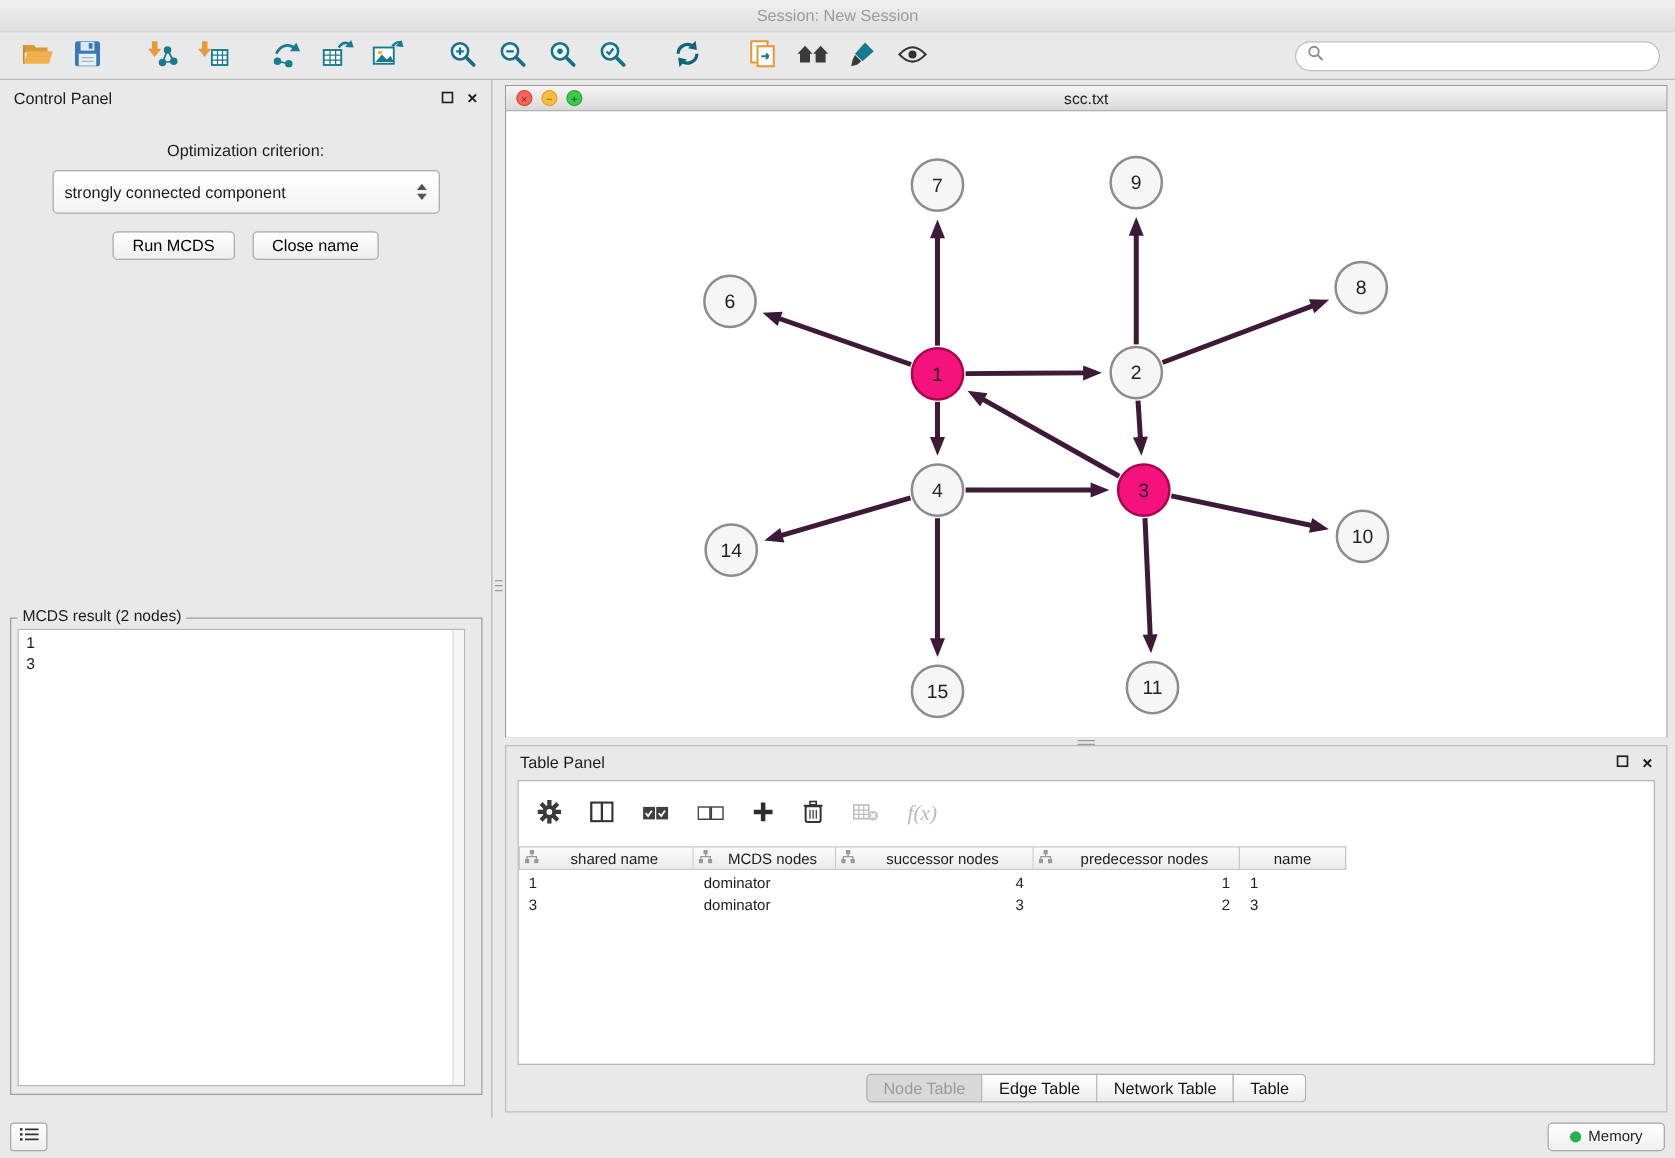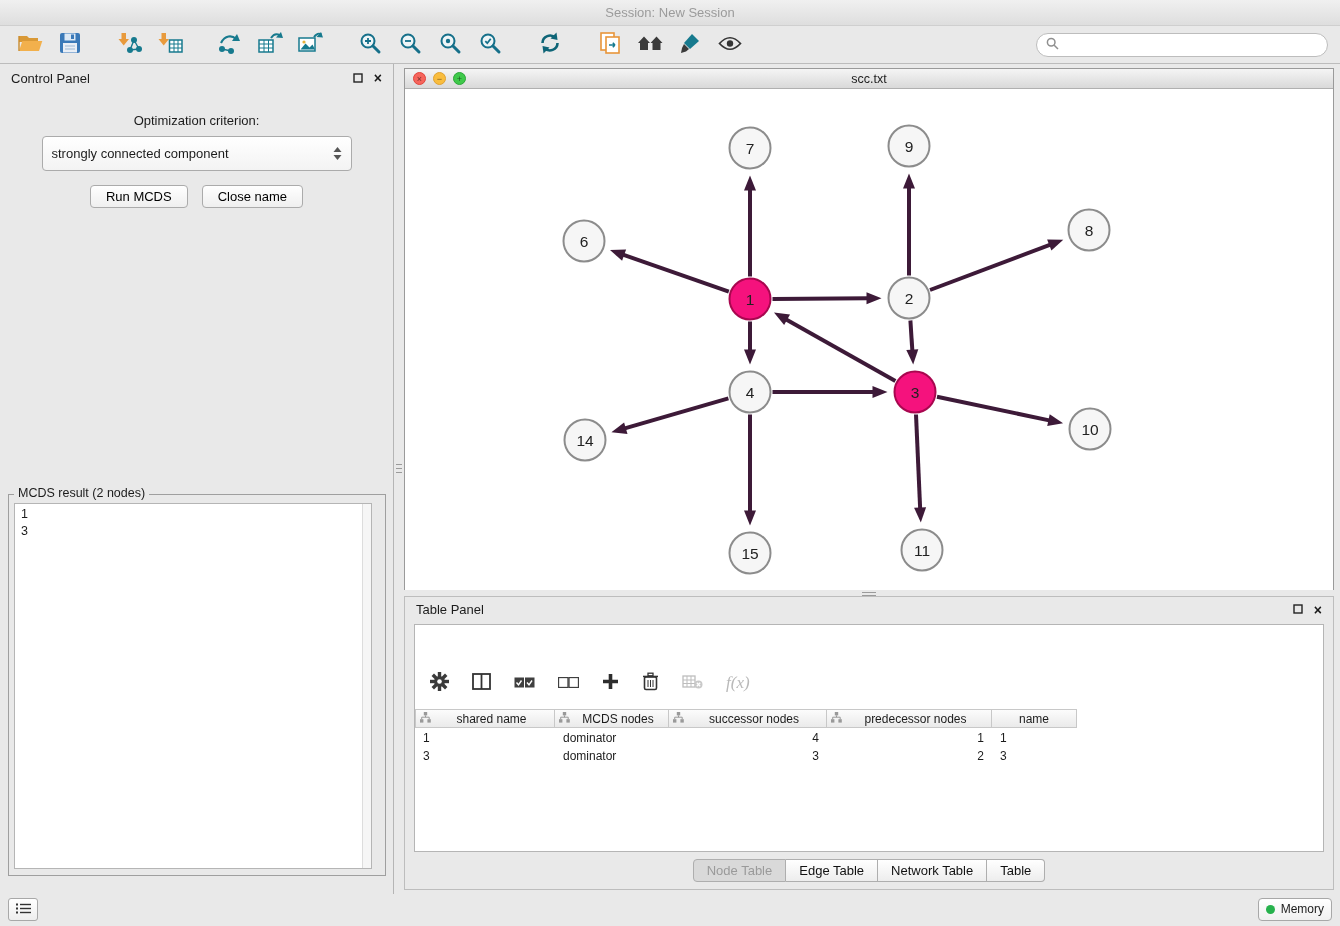--- a/index.html
+++ b/index.html
@@ -75,21 +75,21 @@
   .tl.yellow { left:28px; background:#f9bd3e; border:1px solid #dfa232; }
   .tl.green  { left:48px; background:#3fc94a; border:1px solid #2ba638; }
   .nw-canvas { position:absolute; left:0; top:21px; width:928px; height:500px; background:#fff; }
 
   
   .table-panel { position:absolute; left:404px; top:596px; width:930px; height:294px;
     background:#e9e9e9; border:1px solid #bdbdbd; }
   .tp-header { height:25px; display:flex; align-items:center; padding:0 11px; font-size:13px; }
   .tp-inner { position:absolute; left:9px; top:27px; right:9px; bottom:37px;
     background:#fff; border:1px solid #b5b5b5; overflow:hidden; }
-  .tp-toolbar { height:52px; display:flex; align-items:center; gap:23px; padding-left:15px;margin-top:32px; }
+  .tp-toolbar { height:52px; display:flex; align-items:center; gap:23px; padding-left:15px; }
   .tbtn { display:flex; align-items:center; justify-content:center; background:none;
     border:none; padding:0; }
   .fx { font-family:"Liberation Serif",serif; font-style:italic; font-size:17px; color:#b9b9b9; }
   .thead { display:flex; }
   .th { height:19px; background:linear-gradient(#fcfcfc,#eaeaea);
     border:1px solid #c8c8c8; border-left:none; display:flex; align-items:center;
     font-size:12px; padding:0 4px; gap:2px; }
   .th:first-child { border-left:1px solid #c8c8c8; }
   .th .lbl { flex:1; text-align:center; }
   .trow { display:flex; font-size:12px; height:16px; line-height:16px; margin-top:2px; }
@@ -99,21 +99,21 @@
   .tp-tabs { position:absolute; bottom:7px; left:0; width:100%;
     display:flex; justify-content:center; }
 
   
   .status-bar { position:absolute; left:0; bottom:0; width:1340px; height:34px;
     display:flex; align-items:center; padding:0 8px; }
   .list-btn { width:30px; height:23px; border:1px solid #a8a8a8; border-radius:3px;
     background:linear-gradient(#fff,#eee); display:flex; align-items:center; justify-content:center; }
   .memory-btn { margin-left:auto; height:23px; border:1px solid #a8a8a8; border-radius:4px;
     background:linear-gradient(#fff,#f0f0f0); display:flex; align-items:center;
-    gap:6px; padding:0 7px; font-size:12px; }
+    gap:6px; padding:0 17px; font-size:12px; }
   .mem-dot { width:9px; height:9px; border-radius:50%; background:#26b14c; }
 </style>
 </head>
 <body>
 
 <div class="titlebar">
   <span>Session: New Session</span>
 </div>
 
 <div class="toolbar">

